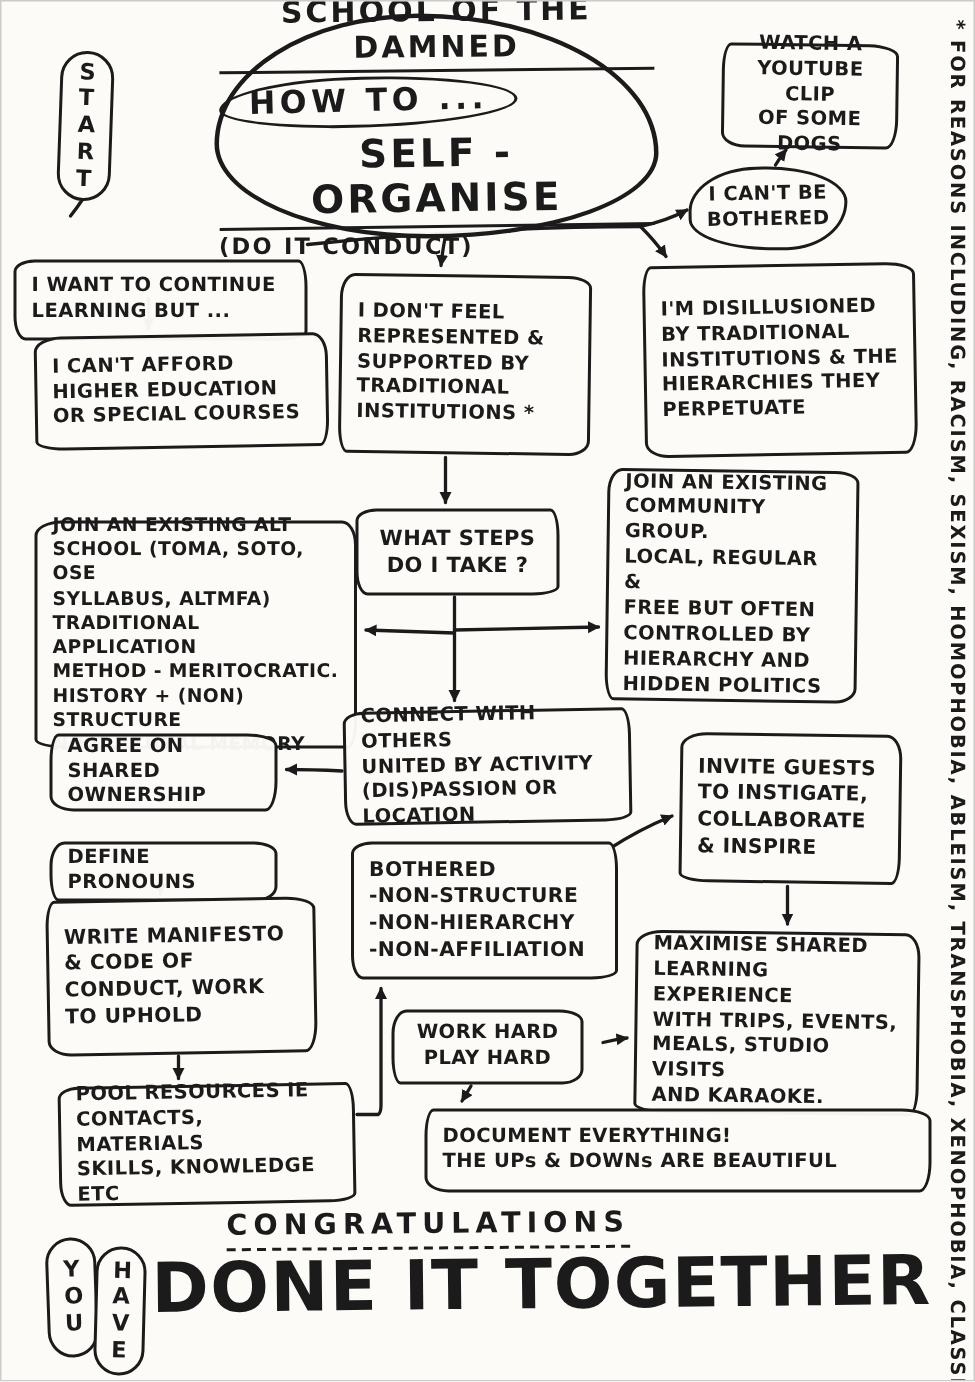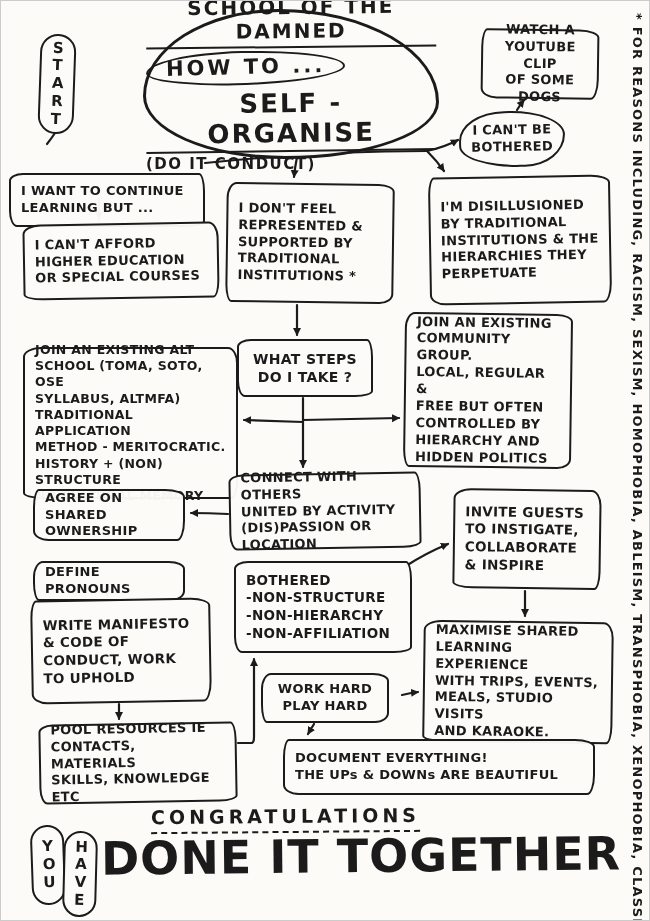--- a/index.html
+++ b/index.html
@@ -169,21 +169,21 @@
   <div class="node b3 rR" style="left:422px; top:620px; width:190px; height:122px;">MAXIMISE SHARED
 LEARNING EXPERIENCE
 WITH TRIPS, EVENTS,
 MEALS, STUDIO VISITS
 AND KARAOKE.</div>
   <div class="node b4 center" style="left:260px; top:672px; width:128px; height:50px;">WORK HARD
 PLAY HARD</div>
   <div class="node b1 rL" style="left:38px; top:722px; width:198px; height:80px;">POOL RESOURCES IE
 CONTACTS, MATERIALS
 SKILLS, KNOWLEDGE ETC</div>
-  <div class="node b2" style="left:282px; top:738px; width:312px; height:56px;">DOCUMENT EVERYTHING!
+  <div class="node b2" style="left:282px; top:738px; width:338px; height:56px;">DOCUMENT EVERYTHING!
 THE UPs &amp; DOWNs ARE BEAUTIFUL</div>
 
   <div class="congrats-wrap">
     <span class="congrats">CONGRATULATIONS</span>
   </div>
   <div class="done">DONE IT TOGETHER</div>
 
   <div class="pill" style="left:30px; top:824px; width:34px; height:80px; transform:rotate(-2deg);">
     <span>YOU</span>
   </div>

